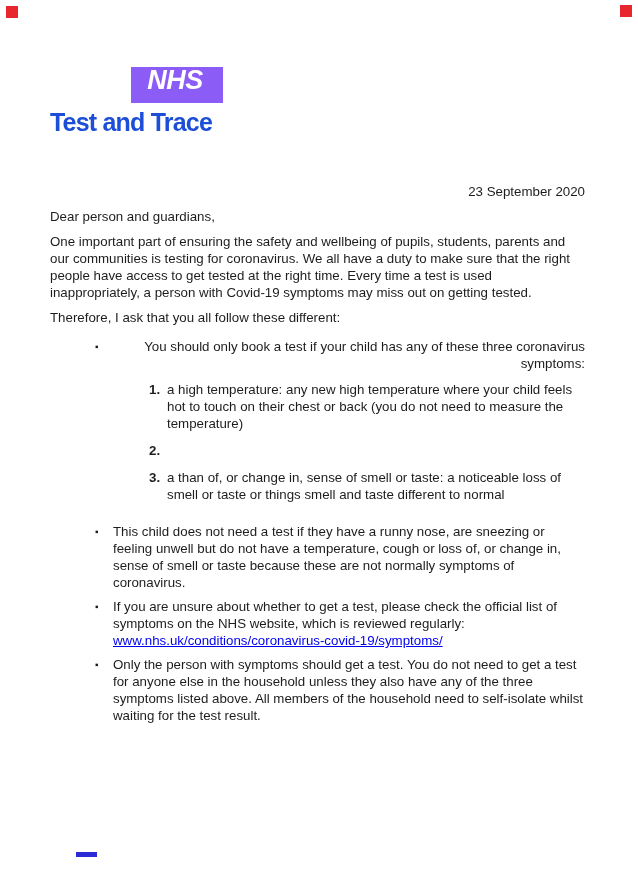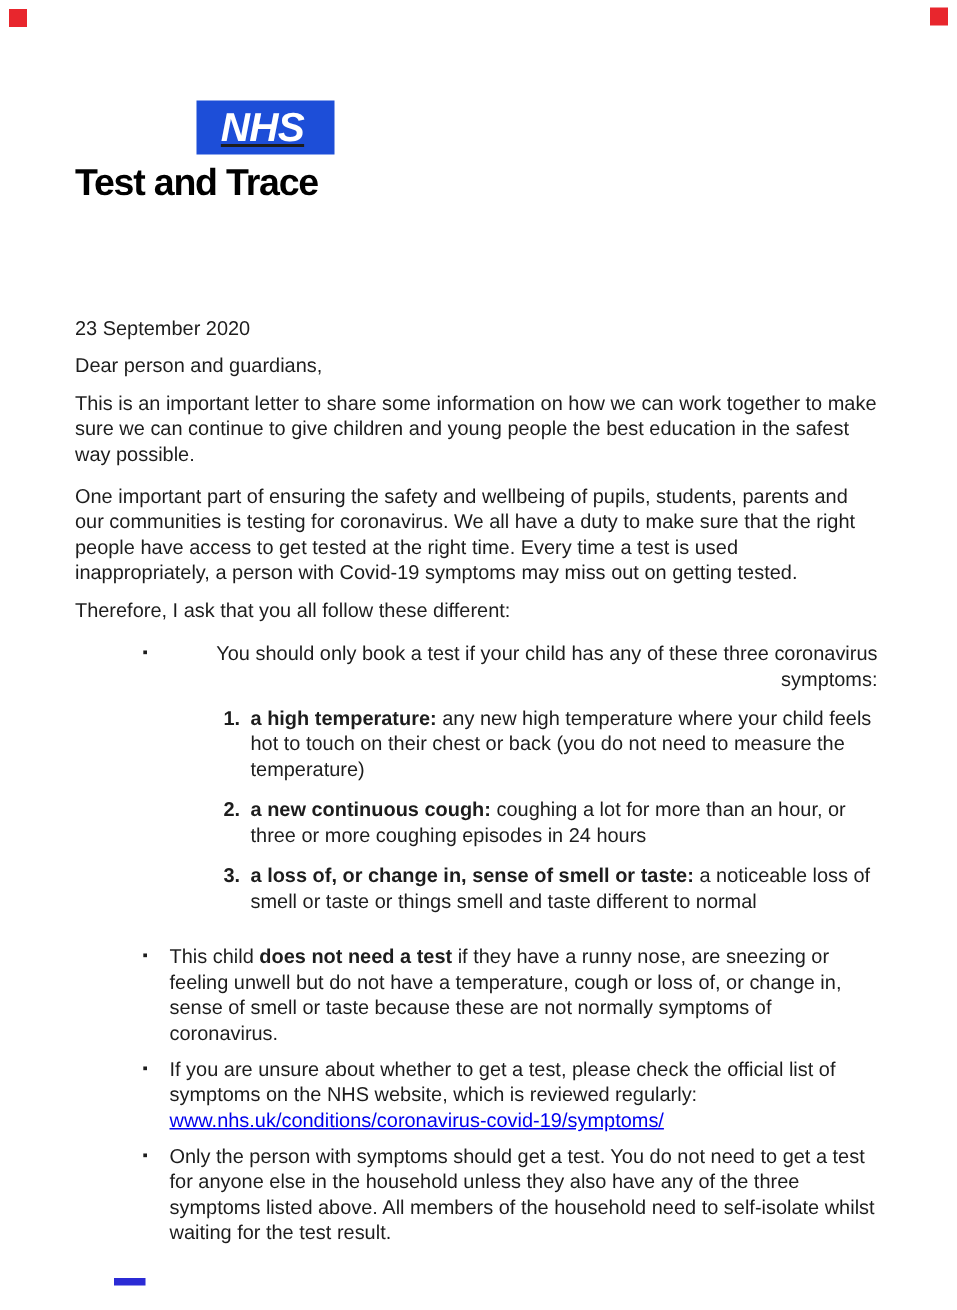--- a/index.html
+++ b/index.html
@@ -18,55 +18,55 @@
 
   
   .mark { position: absolute; }
   .mark-red-tl { left: 6px; top: 6px; width: 12px; height: 12px; background: #e8262d; }
   .mark-red-tr { left: 620px; top: 5px; width: 12px; height: 12px; background: #e8262d; }
   .mark-blue-bl { left: 76px; top: 852px; width: 21px; height: 5px; background: #2b2bd5; }
 
   
   .logo-block { position: absolute; left: 50px; top: 67px; width: 173px; }
   .nhs-box {
-    width: 92px; height: 36px; background: #1d4ed8;
+    width: 92px; height: 36px; background: #8b5cf6;
     margin-left: auto;
-    display: flex; align-items: center; justify-content: center; text-decoration: underline;
+    display: flex; justify-content: center;
   }
   .nhs-box span {
     color: #ffffff; font-weight: bold; font-style: italic;
     font-size: 27px; line-height: 1; padding-right: 4px; letter-spacing: -0.5px;
   }
   .logo-subtitle {
     margin-top: 6px; font-size: 25px; line-height: 27px; font-weight: bold;
-    color: #000000; letter-spacing: -0.8px; white-space: nowrap;
+    color: #1d4ed8; letter-spacing: -0.8px; white-space: nowrap;
   }
 
   
   .letter-body { position: absolute; left: 50px; top: 183px; width: 535px; }
-  .date-line { margin-bottom: 8px; margin-top: 27px; }
+  .date-line { text-align: right; margin-bottom: 8px; }
   .salutation { margin-bottom: 8px; }
   .para-1 { margin-bottom: 11px; }
   .para-2 { margin-bottom: 8px; }
   .principles-intro { margin-bottom: 12px; }
 
   .bullet { position: relative; padding-left: 63px; margin-bottom: 7px; }
   .bullet::before {
     content: "▪";
     position: absolute; left: 45px; top: 0;
     font-size: 10px; line-height: 17px; color: #1d1d1d;
   }
   .bullet-symptoms { margin-bottom: 9px; text-align: right; }
 
   .numbered { list-style: none; margin-bottom: 20px; }
   .num-item { display: flex; padding-left: 99px; margin-bottom: 10px; }
   .num-item:last-child { margin-bottom: 0; }
   .num-label { font-weight: bold; width: 18px; flex-shrink: 0; }
 
-  b { font-weight: bold; }
+  b { font-weight: normal; }
   a.nhs-link { color: #0000EE; text-decoration: underline; cursor: pointer; }
 </style>
 </head>
 <body>
 
 <div class="page">
 
   <div class="mark mark-red-tl"></div>
   <div class="mark mark-red-tr"></div>
   <div class="mark mark-blue-bl"></div>
@@ -77,42 +77,40 @@
     </div>
     <div class="logo-subtitle">Test and Trace</div>
   </div>
 
   <div class="letter-body">
 
     <div class="date-line">23 September 2020</div>
 
     <div class="salutation">Dear person and guardians,</div>
 
-    <p class="para-1">This is an important letter to share some information on how we can work together to make sure we can continue to give children and young people the best education in the safest way possible.</p>
 
     <p class="para-2">One important part of ensuring the safety and wellbeing of pupils, students, parents and our communities is testing for coronavirus. We all have a duty to make sure that the right people have access to get tested at the right time. Every time a test is used inappropriately, a person with Covid-19 symptoms may miss out on getting tested.</p>
 
     <p class="principles-intro">Therefore, I ask that you all follow these different:</p>
 
     <div class="bullet bullet-symptoms">
       <span>You should only book a test if your child has any of these three coronavirus symptoms:</span>
     </div>
 
     <ol class="numbered">
       <li class="num-item">
         <span class="num-label">1.</span>
         <span><b>a high temperature:</b><span> any new high temperature where your child feels hot to touch on their chest or back (you do not need to measure the temperature)</span></span>
       </li>
       <li class="num-item">
         <span class="num-label">2.</span>
-        <span><b>a new continuous cough:</b><span> coughing a lot for more than an hour, or three or more coughing episodes in 24 hours</span></span>
       </li>
       <li class="num-item">
         <span class="num-label">3.</span>
-        <span><b>a loss of, or change in, sense of smell or taste:</b><span> a noticeable loss of smell or taste or things smell and taste different to normal</span></span>
+        <span><b>a than of, or change in, sense of smell or taste:</b><span> a noticeable loss of smell or taste or things smell and taste different to normal</span></span>
       </li>
     </ol>
 
     <div class="bullet">
       <span>This child </span><b>does not need a test</b><span> if they have a runny nose, are  sneezing or feeling unwell but do not have a temperature, cough or loss of, or change in, sense of smell or taste because these are not normally symptoms of coronavirus.</span>
     </div>
 
     <div class="bullet">
       <span>If you are unsure about whether to get a test, please check the official list of symptoms on the NHS website, which is reviewed regularly:</span>
       <div>

